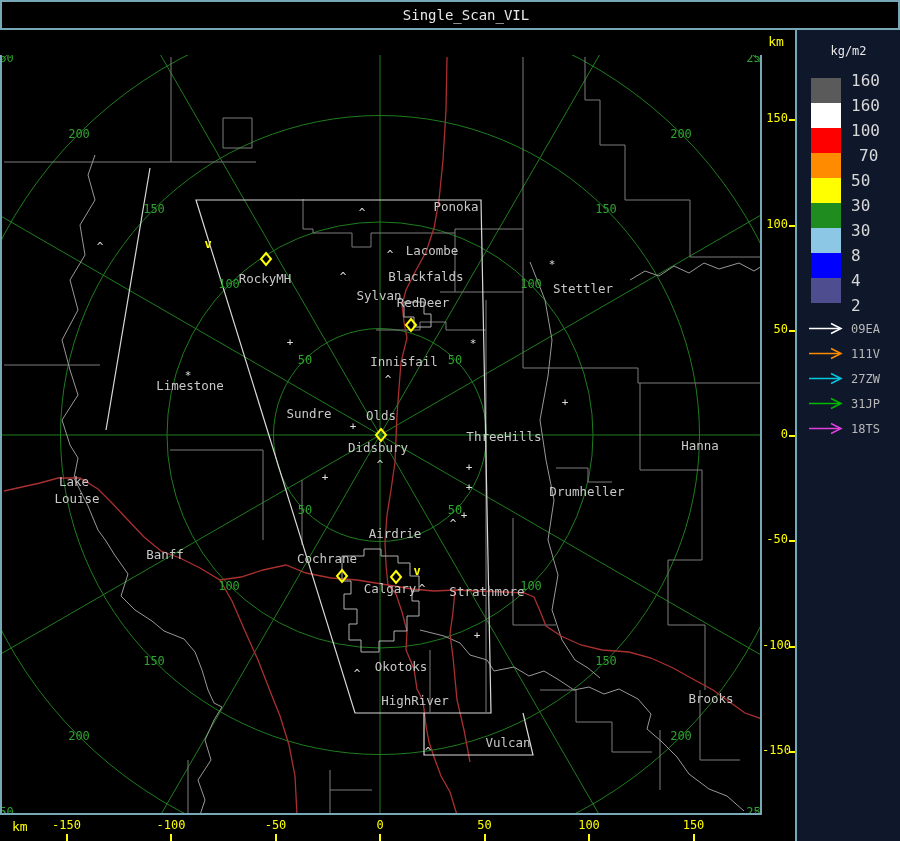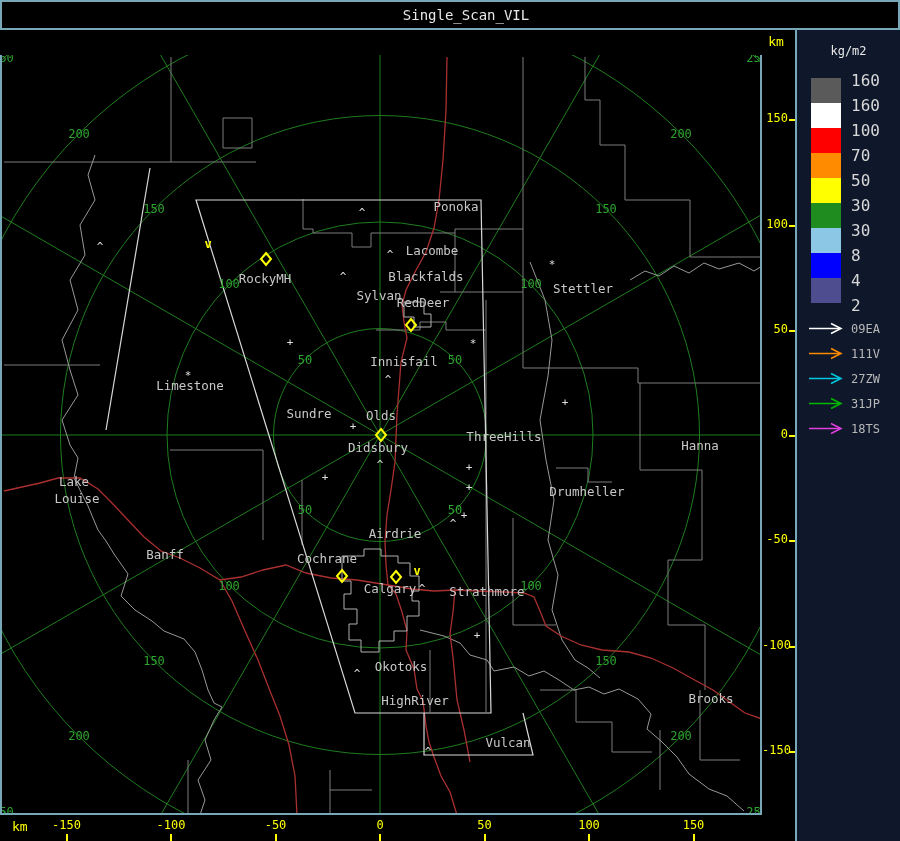--- a/index.html
+++ b/index.html
@@ -244,21 +244,21 @@
       <div class="cbox" style="top: 98px; background: rgb(255, 0, 0);"></div>
       <div class="cbox" style="top: 123px; background: rgb(255, 140, 0);"></div>
       <div class="cbox" style="top: 148px; background: rgb(255, 255, 0);"></div>
       <div class="cbox" style="top: 173px; background: rgb(30, 140, 30);"></div>
       <div class="cbox" style="top: 198px; background: rgb(140, 200, 230);"></div>
       <div class="cbox" style="top: 223px; background: rgb(0, 0, 255);"></div>
       <div class="cbox" style="top: 248px; background: rgb(77, 77, 143);"></div>
       <div class="cval" style="top: 41px;">160</div>
       <div class="cval" style="top: 66px;">160</div>
       <div class="cval" style="top: 91px;">100</div>
-      <div class="cval" style="top: 116px;">70</div>
+      <div class="cval" style="top: 116px; margin-left: 8px;">70</div>
       <div class="cval" style="top: 141px;">50</div>
       <div class="cval" style="top: 166px;">30</div>
       <div class="cval" style="top: 191px;">30</div>
       <div class="cval" style="top: 216px;">8</div>
       <div class="cval" style="top: 241px;">4</div>
       <div class="cval" style="top: 266px;">2</div>
       <div class="radar-row" style="top: 292px;">
         <svg width="40" height="13" style="position: absolute; left: 0px; top: 0px;">
           <line x1="2" y1="6.5" x2="32" y2="6.5" stroke="#ffffff" stroke-width="1.5"></line>
           <polyline points="24,1.5 34,6.5 24,11.5" stroke="#ffffff" fill="none" stroke-width="1.5"></polyline>

